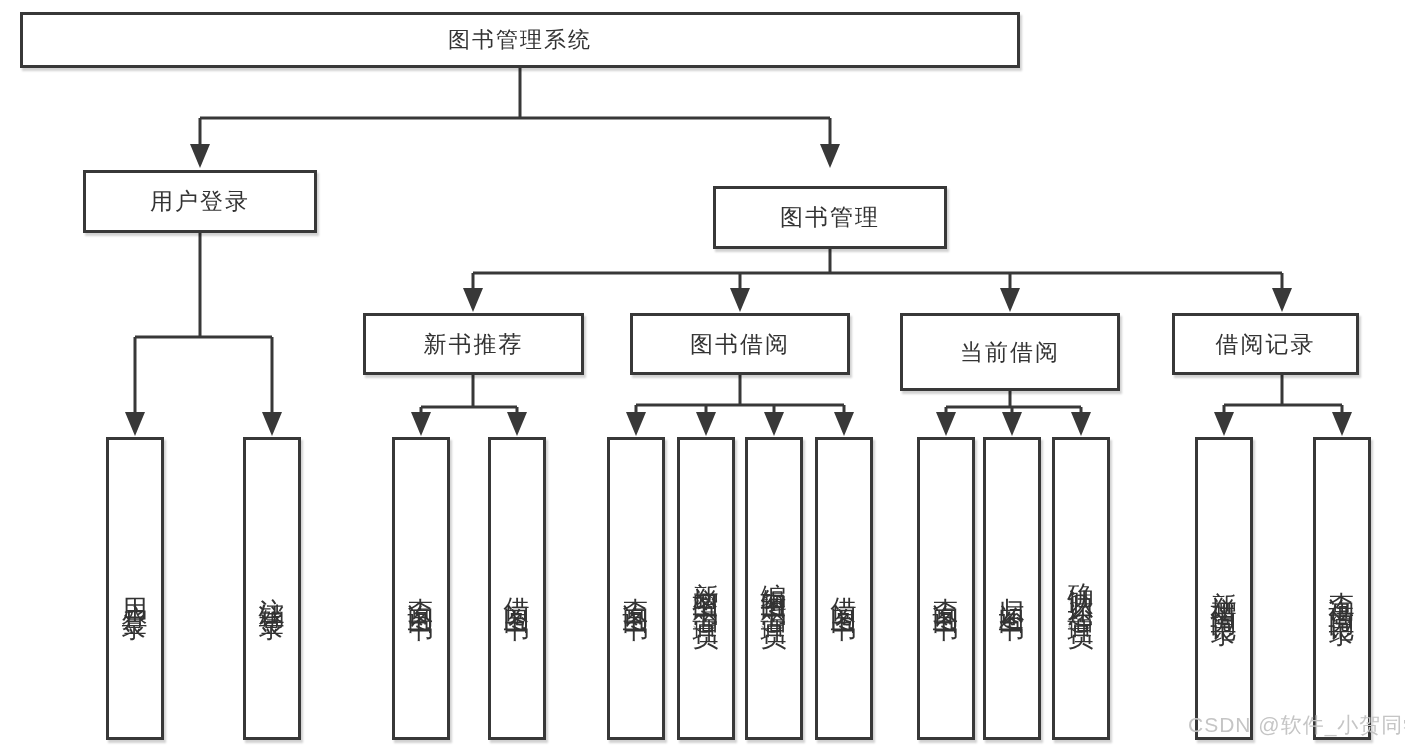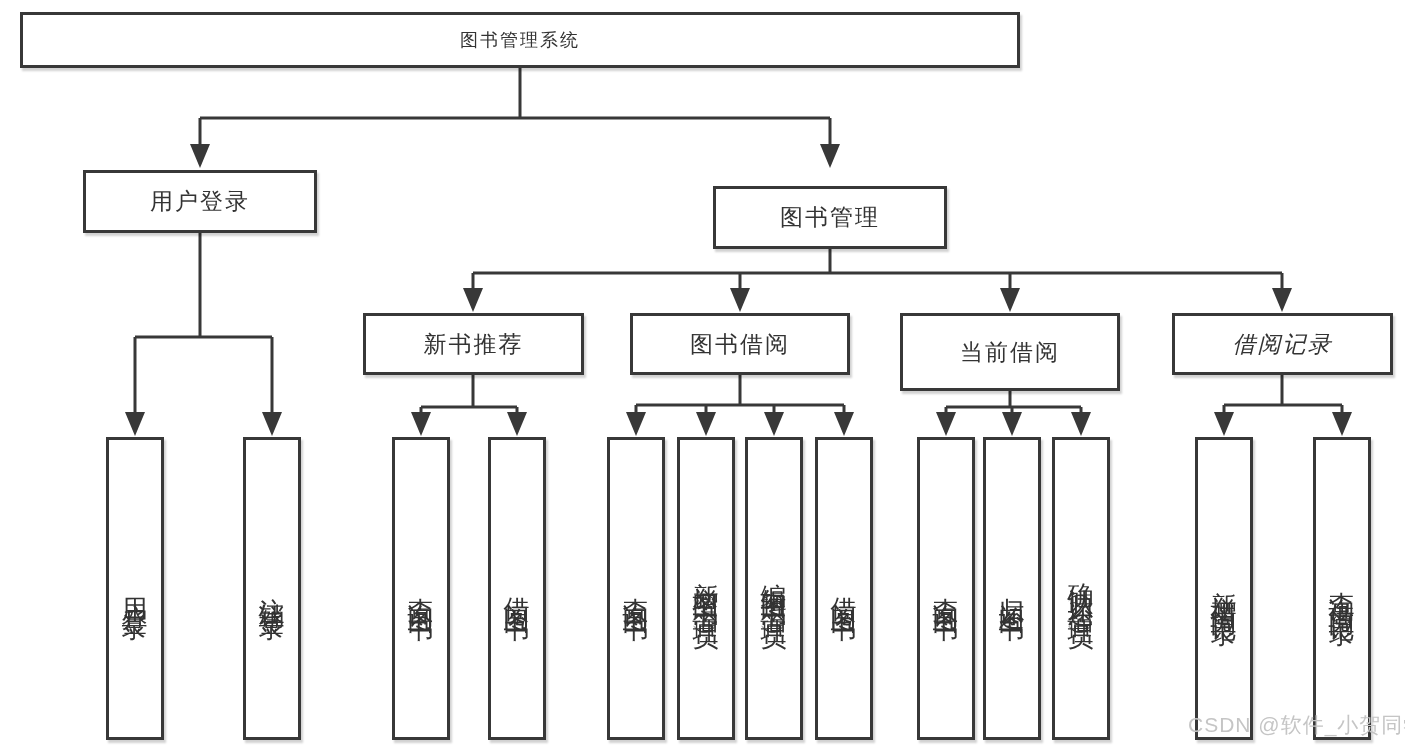--- a/index.html
+++ b/index.html
@@ -23,21 +23,21 @@
     border: 3px solid #383838;
     background: #ffffff;
     display: flex;
     align-items: center;
     justify-content: center;
     box-shadow: 2px 3px 2px rgba(0,0,0,0.18);
     z-index: 2;
     color: #333333;
   }
   .node-h { font-size: 23px; letter-spacing: 2px; }
-  .node-root { font-size: 18px; letter-spacing: 2px; }
+  .node-root { font-size: 22px; letter-spacing: 2px; }
   .node-v { width: 58px; top: 437px; height: 303px; }
   .node-v .vtext {
     writing-mode: vertical-rl;
     text-orientation: mixed;
     font-size: 26px;
     line-height: 1;
     letter-spacing: 6px;
     color: #333333;
     white-space: nowrap;
   }
@@ -103,21 +103,21 @@
 
   <div class="node node-h" style="left:363px; top:313px; width:221px; height:62px;">
     <span>新书推荐</span>
   </div>
   <div class="node node-h" style="left:630px; top:313px; width:220px; height:62px;">
     <span>图书借阅</span>
   </div>
   <div class="node node-h" style="left:900px; top:313px; width:220px; height:78px;">
     <span>当前借阅</span>
   </div>
-  <div class="node node-h" style="left:1172px; top:313px; width:221px; height:62px;font-style:italic;">
+  <div class="node node-h" style="left:1172px; top:313px; width:187px; height:62px;">
     <span>借阅记录</span>
   </div>
 
   <div class="node node-v" style="left:106px;">
     <span class="vtext">用户登录</span>
   </div>
   <div class="node node-v" style="left:243px;">
     <span class="vtext">注销登录</span>
   </div>
 

